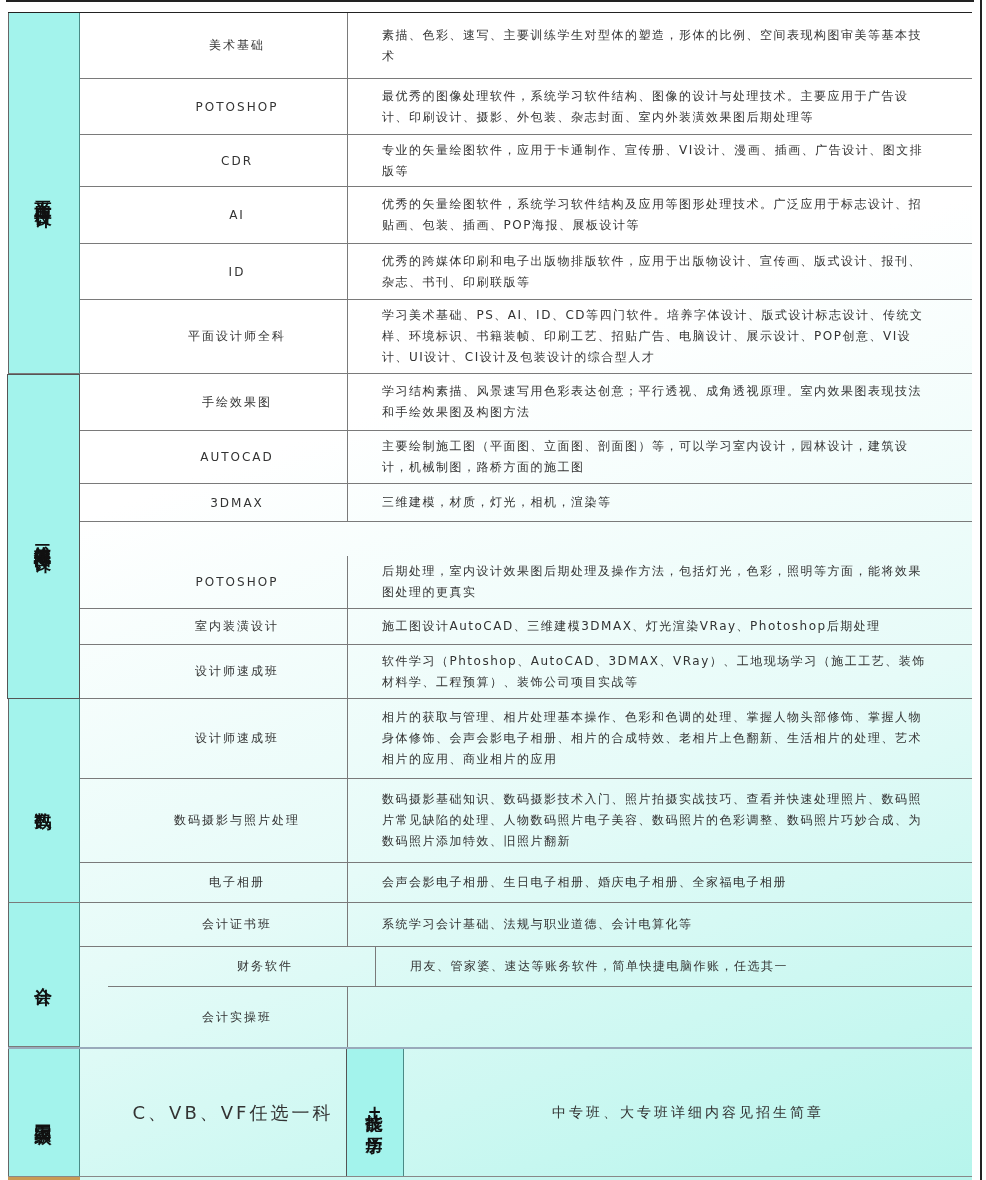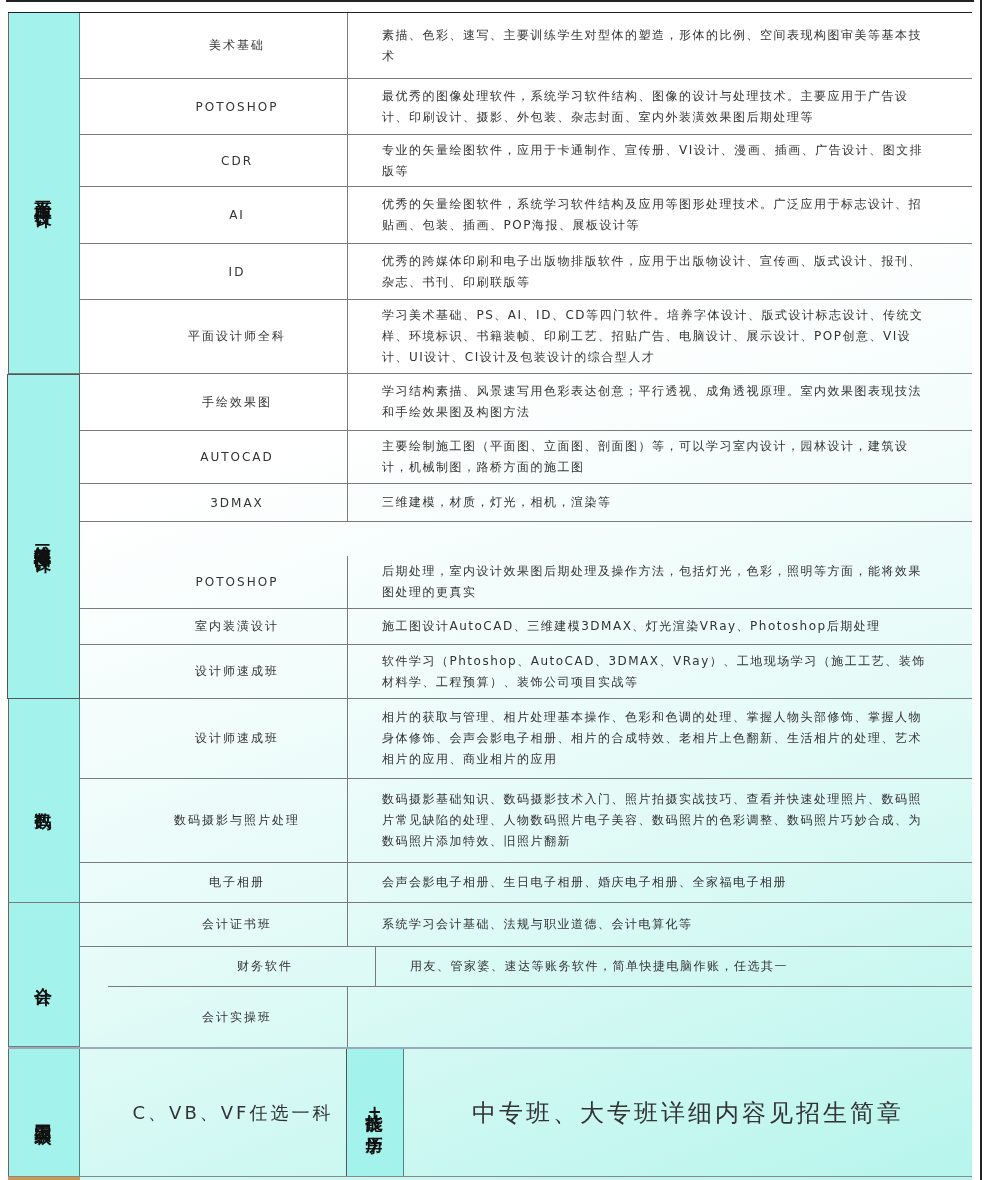--- a/index.html
+++ b/index.html
@@ -79,21 +79,21 @@
       position: absolute; left: 338px; top: 0; bottom: 0; width: 58px;
       background: #a3f3ec; border-left: 1px solid #555; border-right: 1px solid #4a8a86;
       box-sizing: border-box;
       display: flex; align-items: center; justify-content: center;
       writing-mode: vertical-rl; text-orientation: upright;
       font-size: 17px; font-weight: bold; color: #111; letter-spacing: 1px;
     }
     .bottom-note {
       position: absolute; left: 396px; right: 0; top: 0; bottom: 0;
       display: flex; align-items: center; justify-content: center;
-      font-size: 24px; letter-spacing: 3px; color: #333;
+      font-size: 14px; letter-spacing: 3px; color: #333;
     }
     .bottom-strip {
       position: absolute; left: 0; top: 1164px; width: 72px; height: 6px;
       background: #c89a55;
     }
   </style>
 </head>
 <body>
 
 <div class="topline"></div>

